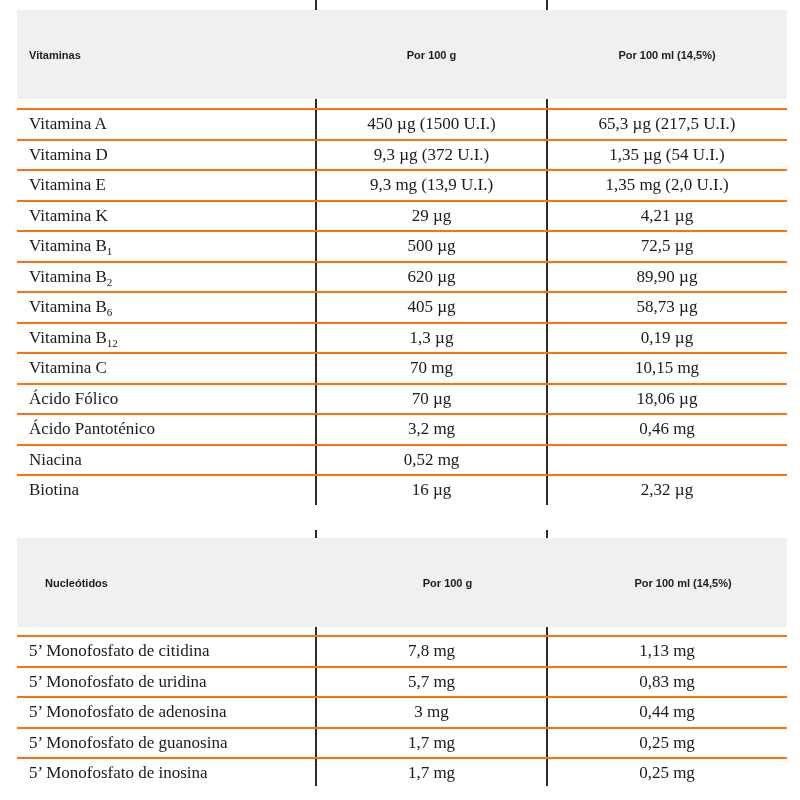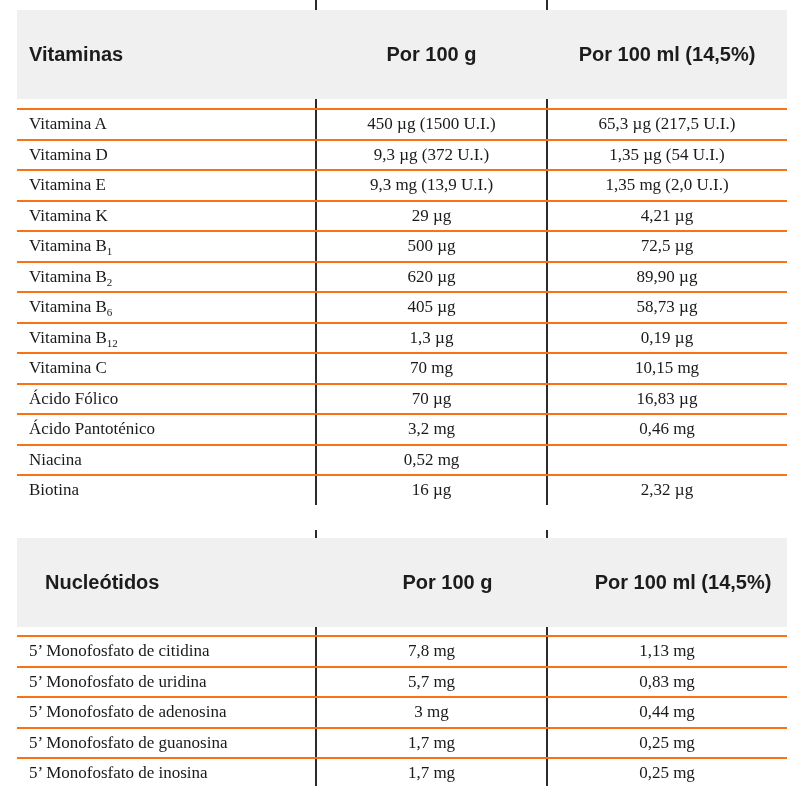--- a/index.html
+++ b/index.html
@@ -13,21 +13,21 @@
 
   .vline { position:absolute; width:2px; background:#2b2b2b; top:0; }
   .vline.v1 { left:298px; }
   .vline.v2 { left:529px; }
   #tbl-vitamins .vline { height:505px; }
   #tbl-nucleotides .vline { height:256px; }
 
   .thead {
     position:relative; display:grid; grid-template-columns:299px 231px 240px;
     align-items:center; background:#f0f0f0; height:89px;
-    font-family:"Liberation Sans", sans-serif; font-weight:bold; font-size:20px;
+    font-family:"Liberation Sans", sans-serif; font-weight:bold; font-size:11px;
     color:#1c1c1c;
   }
   #tbl-vitamins .thead { margin-top:10px; }
   #tbl-nucleotides .thead { margin-top:8px;padding-left:16px; }
 
   .tbody { position:relative; }
   #tbl-vitamins .tbody { margin-top:9px; }
   #tbl-nucleotides .tbody { margin-top:8px; }
 
   .trow {
@@ -94,21 +94,21 @@
       <div class="c3">0,19 µg</div>
     </div>
     <div class="trow">
       <div class="c1"><span>Vitamina C</span><sub class="subm"></sub></div>
       <div class="c2">70 mg</div>
       <div class="c3">10,15 mg</div>
     </div>
     <div class="trow">
       <div class="c1"><span>Ácido Fólico</span><sub class="subm"></sub></div>
       <div class="c2">70 µg</div>
-      <div class="c3">16,83 µg</div>
+      <div class="c3">18,06 µg</div>
     </div>
     <div class="trow">
       <div class="c1"><span>Ácido Pantoténico</span><sub class="subm"></sub></div>
       <div class="c2">3,2 mg</div>
       <div class="c3">0,46 mg</div>
     </div>
     <div class="trow">
       <div class="c1"><span>Niacina</span><sub class="subm"></sub></div>
       <div class="c3">0,52 mg</div>
     </div>

